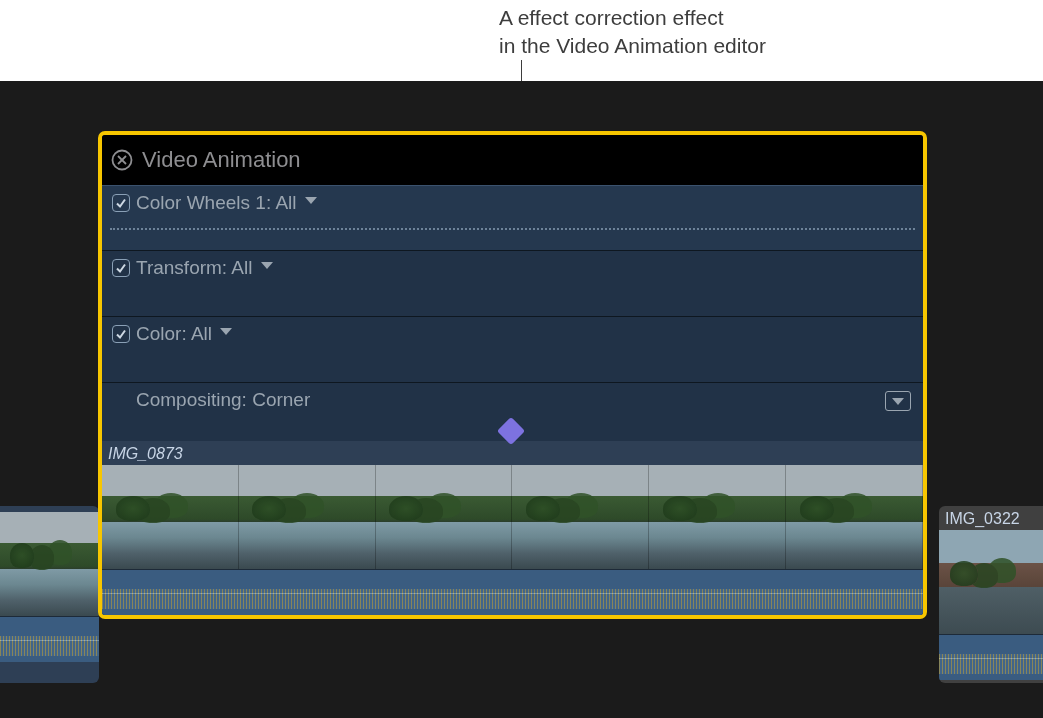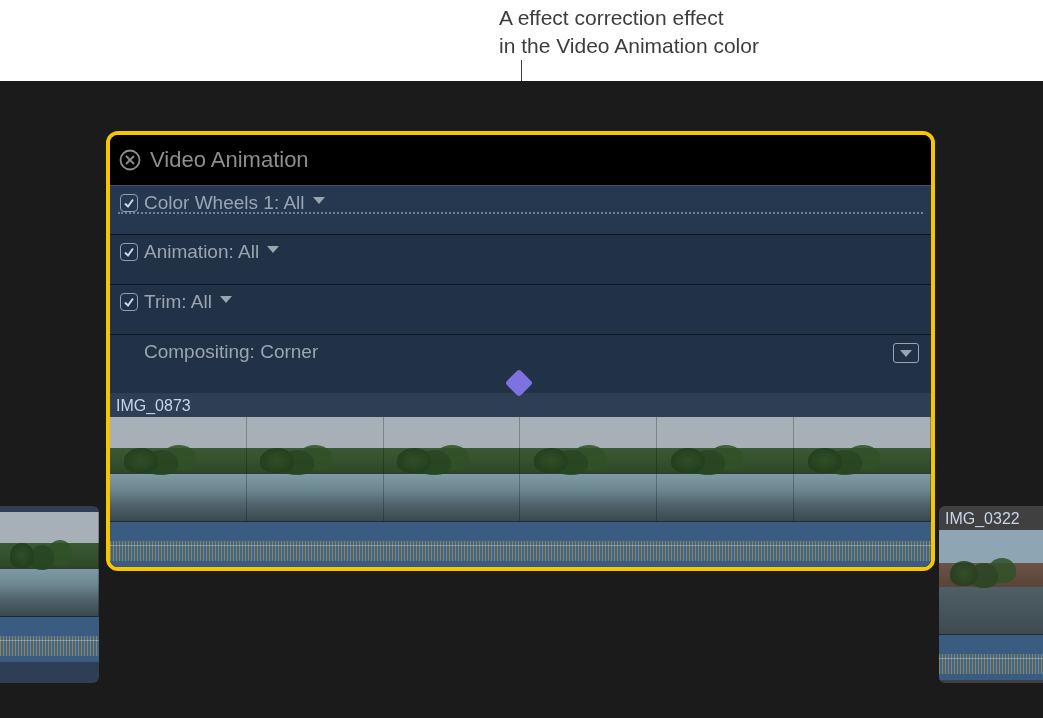--- a/index.html
+++ b/index.html
@@ -110,43 +110,43 @@
       background:
         repeating-linear-gradient(90deg,
           #c7a83d 0 1px, transparent 1px 3px),
         linear-gradient(#4a6e92, #4a6e92);
       mask: linear-gradient(transparent 40%, black 40%);
       opacity:.55;
     }
     .va-panel {
       position: absolute;
       top: 131px;
-      left: 106px;
+      left: 98px;
       width: 829px;
       border: 4px solid #f7c600;
-      border-radius: 12px;
+      border-radius: 7px;
       background: #213347;
       overflow: hidden;
     }
     .va-header {
       height: 50px;
       background: #000000;
       display: flex;
       align-items: center;
       padding: 0 8px;
       gap: 8px;
     }
     .close-icon svg { display:block; }
     .va-title {
       color: #8e8e91;
       font-size: 22px;
       font-weight: 400;
     }
     .va-row {
-      height: 50px;
+      height: 66px;
       border-bottom: 1px solid #0e1720;
       background: #213247;
       display: flex;
       align-items: flex-start;
       padding: 6px 10px 0 10px;
       gap: 6px;
       position: relative;
     }
     .va-row.highlight {
       background: #25384f;
@@ -209,33 +209,34 @@
     }
     .va-clip-area {
       background:#2e3f55;
     }
     .va-clip-label-row{
       padding:4px 6px 2px 6px;
     }
     .va-clip-label {
       color:#c8d5e6;
       font-size:16px;
+      font-style:italic;
     }
     .va-thumbs {
       display:flex;
       height:104px;
       overflow:hidden;
     }
   </style>
 </head>
 <body>
 
 <div class="caption-block">
   <div>A effect correction effect</div>
-  <div>in the Video Animation color</div>
+  <div>in the Video Animation editor</div>
 </div>
 <div class="callout-line"></div>
 
 <div class="dark-area"></div>
 
 <div class="timeline-left-clip">
   <div class="clip-label"></div>
   <div class="clip-thumbs">
     <div class="thumb"></div>
   </div>
@@ -276,30 +277,30 @@
         <span class="va-row-label">Color Wheels 1: All</span>
         <span class="chevron-down"></span>
         <div class="dotted-line"></div>
       </div>
       <div class="va-row">
         <span class="checkbox">
           <svg width="12" height="12" viewBox="0 0 12 12">
             <polyline points="2,6.5 5,9.5 10,2.5" fill="none" stroke="#cdd8e3" stroke-width="2"></polyline>
           </svg>
         </span>
-        <span class="va-row-label">Animation: All</span>
+        <span class="va-row-label">Transform: All</span>
         <span class="chevron-down"></span>
       </div>
       <div class="va-row">
         <span class="checkbox">
           <svg width="12" height="12" viewBox="0 0 12 12">
             <polyline points="2,6.5 5,9.5 10,2.5" fill="none" stroke="#cdd8e3" stroke-width="2"></polyline>
           </svg>
         </span>
-        <span class="va-row-label">Trim: All</span>
+        <span class="va-row-label">Color: All</span>
         <span class="chevron-down"></span>
       </div>
     </div>
 
   <div class="va-row compositing">
     <span style="width:18px;flex-shrink:0;"></span>
     <span class="va-row-label">Compositing: Corner</span>
     <span class="expand-box">
         <span class="tri"></span>
       </span>

